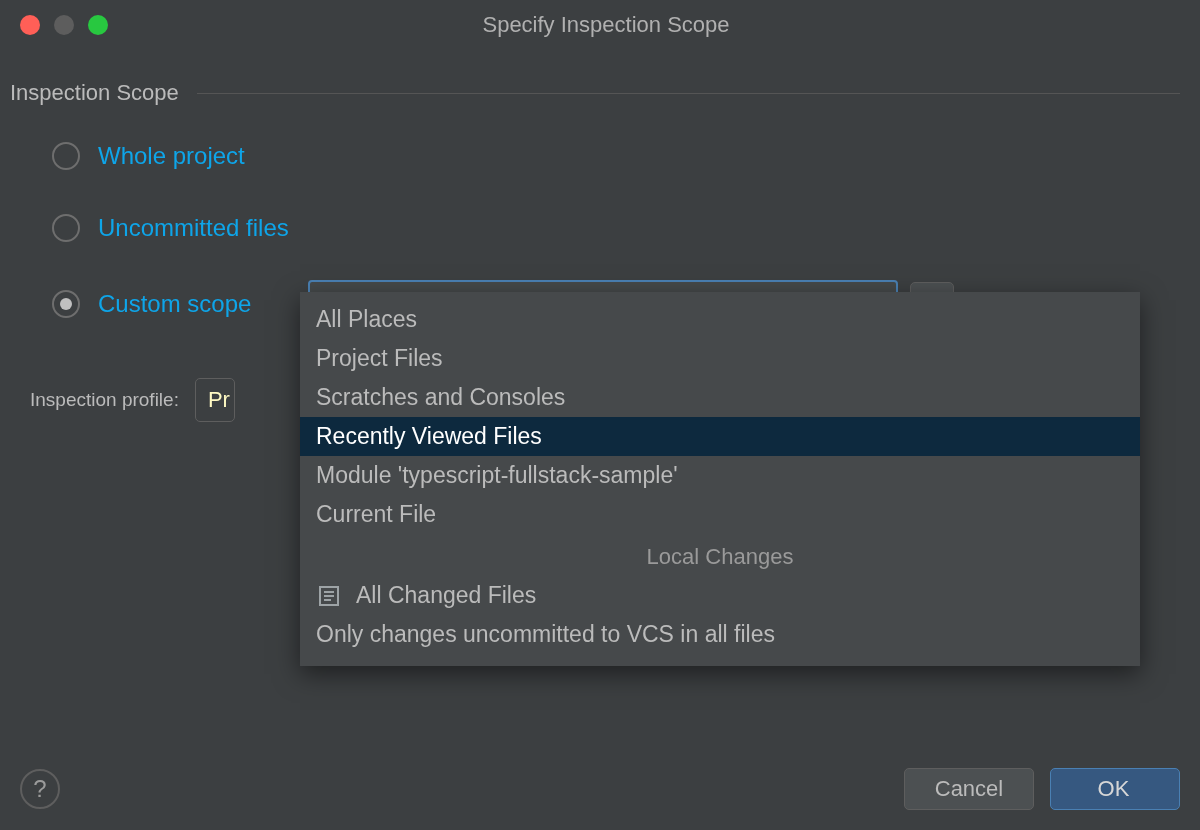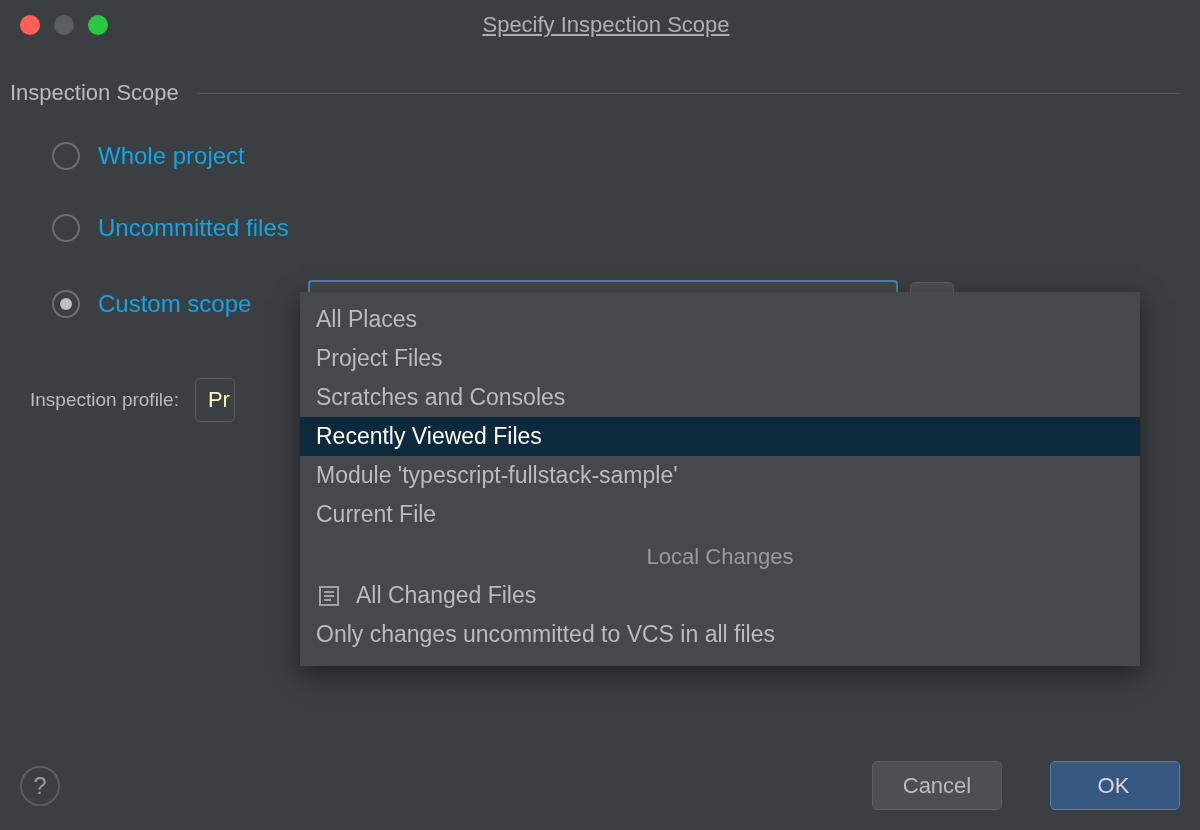--- a/index.html
+++ b/index.html
@@ -29,21 +29,20 @@
   .tl-red { background: #ff5f57; }
   .tl-amber { background: #5d5d5d; }
   .tl-green { background: #28c840; }
   .title {
     position: absolute;
     left: 12px; right: 0;
     text-align: center;
     color: #b0b0b0;
     font-size: 22px;
     pointer-events: none;
-    text-decoration: underline;
   }
   .content {
     padding: 30px 20px 0 10px;
   }
   .group-header {
     display: flex;
     align-items: center;
     margin-bottom: 30px;
   }
   .group-title {
@@ -203,32 +202,31 @@
     display: flex;
     align-items: center;
     justify-content: center;
     font-size: 24px;
   }
   .footer-buttons {
     display: flex;
     gap: 16px;
   }
   .btn {
-    height: 49px;
+    height: 42px;
     min-width: 130px;
     border-radius: 5px;
     display: flex;
     align-items: center;
     justify-content: center;
     font-size: 22px;
     padding: 0 24px;
     border: 1px solid #5e5e5e;
     background: #4c5052;
     color: #bbbbbb;
-    margin-left: 32px;
   }
   .btn.primary {
     background: #365880;
     border-color: #4a80b3;
     color: #d6d6d6;
     padding-left: 21px;
   }
 </style>
 </head>
 <body>

